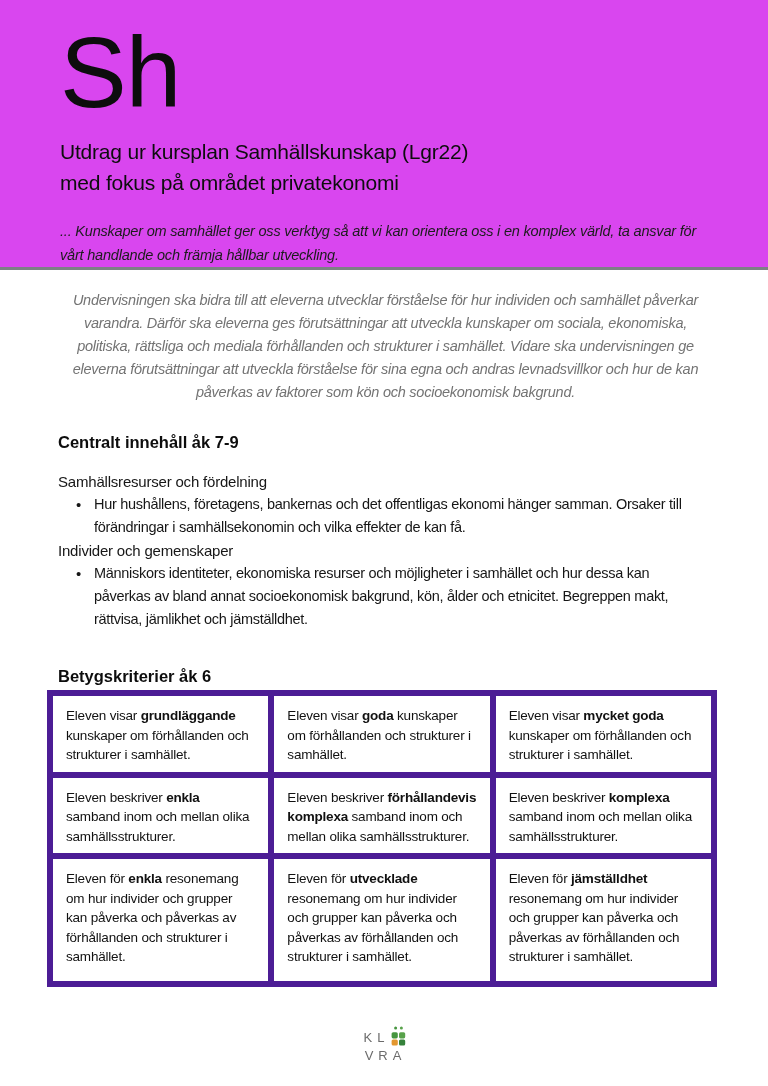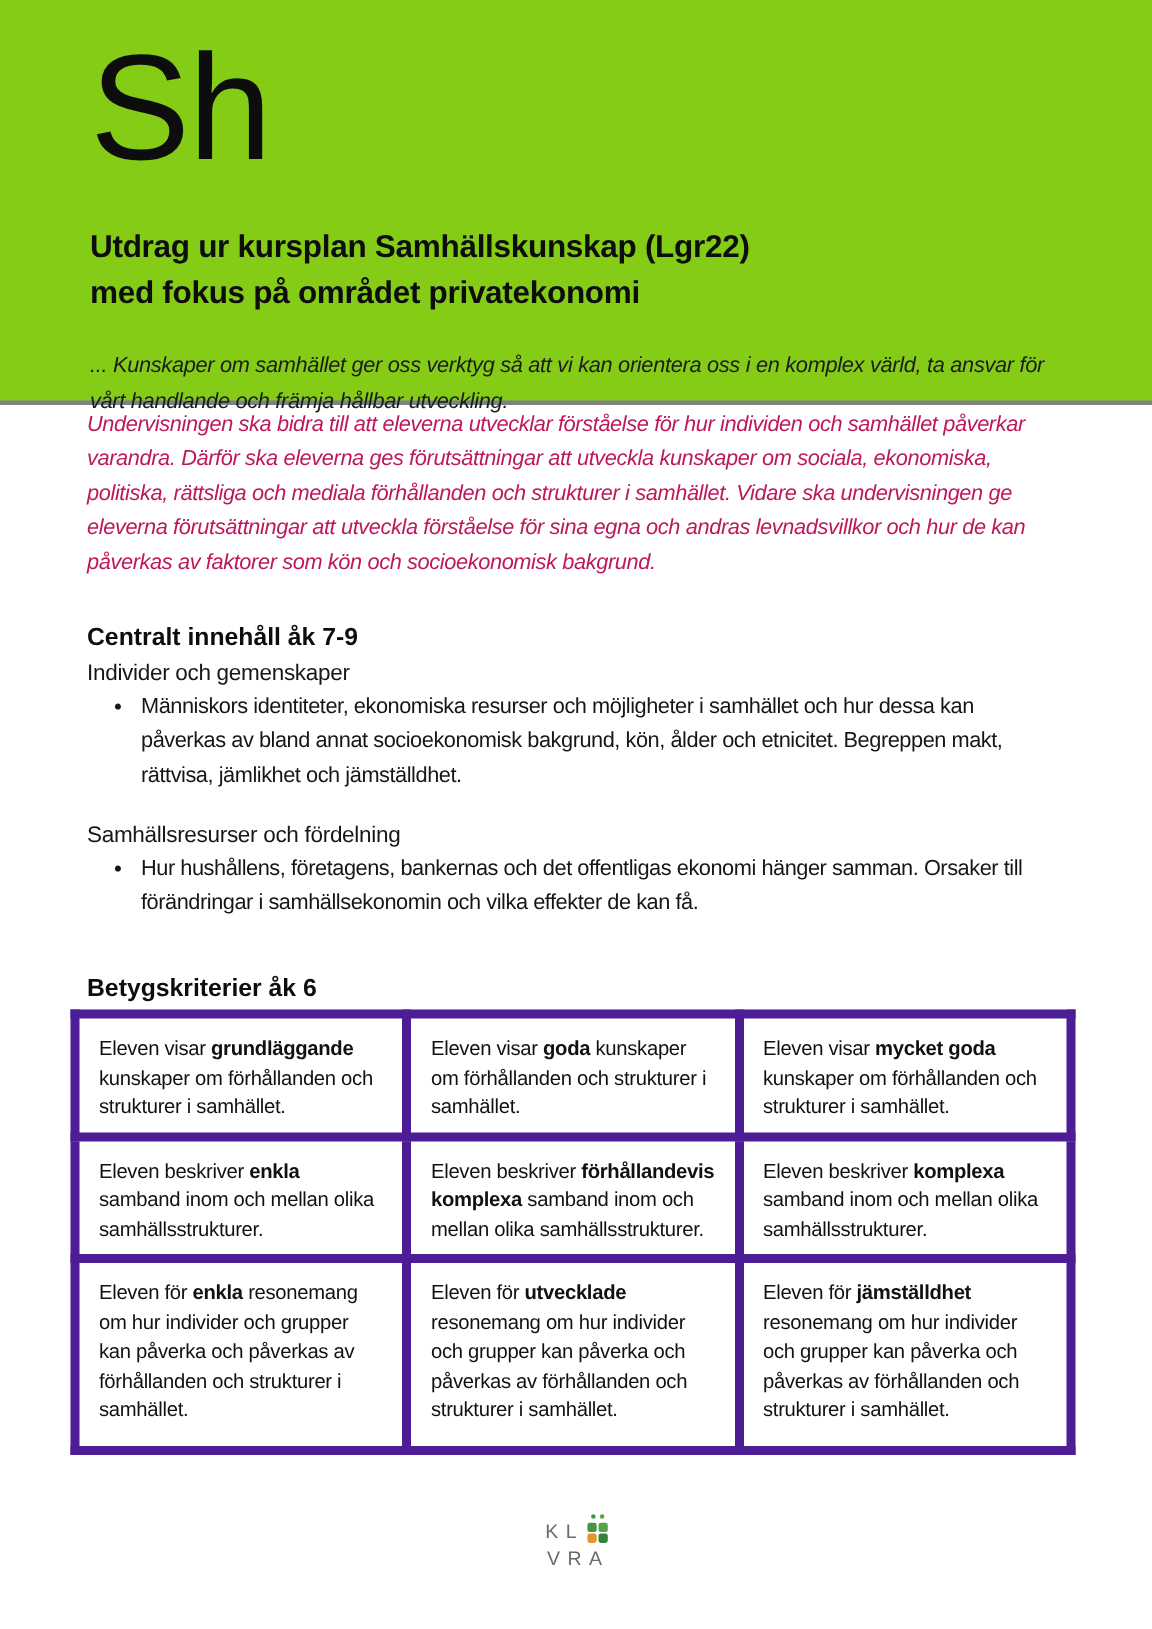--- a/index.html
+++ b/index.html
@@ -14,37 +14,37 @@
     width: 768px;
     height: 1086px;
     margin: 0 auto;
     background: #ffffff;
     overflow: hidden;
   }
 
   
   .hero {
     height: 270px;
-    background: #84cc16;
+    background: #d946ef;
     border-bottom: 3px solid #7c8184;
     padding-left: 60px;
     padding-right: 55px;
   }
   .subject-code {
     padding-top: 22px;
     font-size: 100px;
     line-height: 100px;
     font-weight: 400;
     letter-spacing: -1px;
     color: #0d0d0d;
   }
   .doc-title {
-    margin-top: 27px;
+    margin-top: 14px;
     font-size: 21px;
-    font-weight: 700;
+    font-weight: 400;
     line-height: 31px;
     letter-spacing: -0.2px;
     color: #0d0d0d;
   }
   .hero-quote {
     margin-top: 21px;
     font-style: italic;
     font-size: 14.5px;
     letter-spacing: -0.2px;
     line-height: 24px;
@@ -56,27 +56,28 @@
   main { padding: 0 55px 0 58px; }
 
   .section-heading {
     font-size: 16.5px;
     font-weight: 700;
     line-height: 23px;
     color: #0d0d0d;
   }
   .syfte-heading { margin-top: 29px; }
   .syfte-body {
-    margin-top: 2px;
+    margin-top: 19px;
     font-style: italic;
     font-size: 14.5px;
     letter-spacing: -0.25px;
     line-height: 23px;
     max-width: 660px;
-    color: #be185d;
+    color: #737373;
+    text-align: center;
   }
 
   .centralt-heading { margin-top: 27px; }
   .group-title {
     font-size: 15px;
     line-height: 23px;
     letter-spacing: -0.2px;
     color: #161616;
   }
   .group-2 { margin-top: 16px; }
@@ -157,31 +158,31 @@
 
   <main>
 
     <section>
       <p class="syfte-body">Undervisningen ska bidra till att eleverna utvecklar förståelse för hur individen och samhället påverkar varandra. Därför ska eleverna ges förutsättningar att utveckla kunskaper om sociala, ekonomiska, politiska, rättsliga och mediala förhållanden och strukturer i samhället. Vidare ska undervisningen ge eleverna förutsättningar att utveckla förståelse för sina egna och andras levnadsvillkor och hur de kan påverkas av faktorer som kön och socioekonomisk bakgrund.</p>
     </section>
 
     <section>
       <h2 class="section-heading centralt-heading">Centralt innehåll åk 7-9</h2>
 
+      <div class="group group-2">
+        <div class="group-title">Samhällsresurser och fördelning</div>
+        <ul class="bullets">
+          <li>Hur hushållens, företagens, bankernas och det offentligas ekonomi hänger samman. Orsaker till förändringar i samhällsekonomin och vilka effekter de kan få.</li>
+        </ul>
+      </div>
+
       <div class="group group-1">
         <div class="group-title">Individer och gemenskaper</div>
         <ul class="bullets">
           <li>Människors identiteter, ekonomiska resurser och möjligheter i samhället och hur dessa kan påverkas av bland annat socioekonomisk bakgrund, kön, ålder och etnicitet. Begreppen makt, rättvisa, jämlikhet och jämställdhet.</li>
-        </ul>
-      </div>
-
-      <div class="group group-2">
-        <div class="group-title">Samhällsresurser och fördelning</div>
-        <ul class="bullets">
-          <li>Hur hushållens, företagens, bankernas och det offentligas ekonomi hänger samman. Orsaker till förändringar i samhällsekonomin och vilka effekter de kan få.</li>
         </ul>
       </div>
     </section>
 
     <section>
       <h2 class="section-heading betyg-heading">Betygskriterier åk 6</h2>
 
       <table class="criteria">
         <tbody>
           <tr class="row-1">

